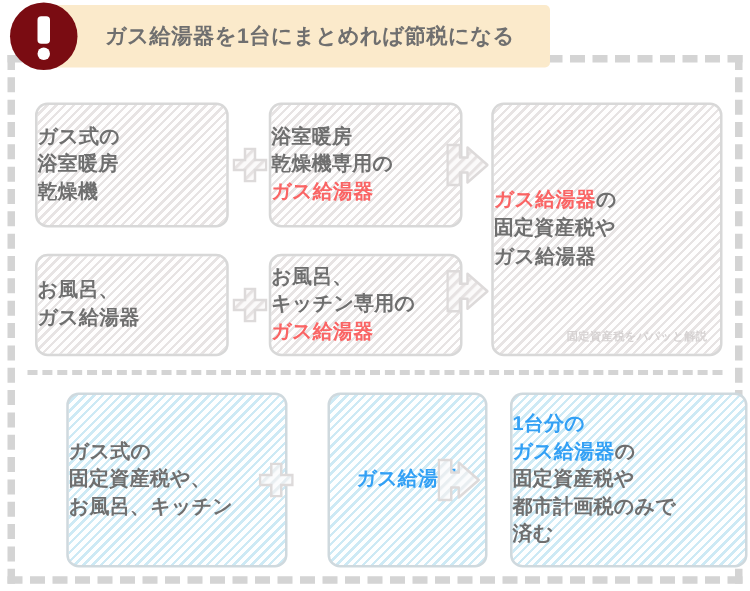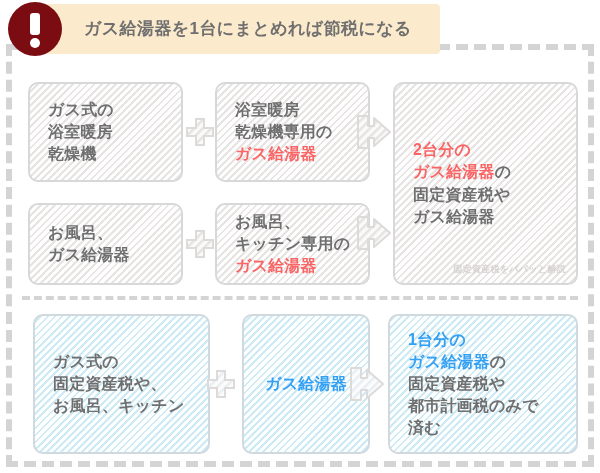--- a/index.html
+++ b/index.html
@@ -105,23 +105,23 @@
   }
   .box.blue {
     border-color: #cfd9de;
     background-color: #eef8fc;
     background-image: repeating-linear-gradient(
         -45deg,
         rgba(255,255,255,0.95) 0px,
         rgba(255,255,255,0.95) 3px,
         rgba(197,230,243,0.8) 3px,
         rgba(197,230,243,0.8) 5px);
+    margin-left: 20px;
   }
   .box-text {
-    padding-left: 18px;
     font-size: 16px;
     font-weight: bold;
     line-height: 1.38;
     color: #6f6f6f;
     letter-spacing: 0.2px;
   }
   .box-text .hl-red { color: #fa6464; }
   .box-text .hl-blue { color: #32a0f5; }
 
   
@@ -246,21 +246,20 @@
   </div>
 
   <div class="arrow-icon" id="arrow-r2">
     <svg width="34" height="36" viewBox="0 0 34 36">
       <path d="M1 2 H11 V12 H17 V4 L33 18 L17 32 V24 H11 V34 H1 Z" fill="url(#stripeGray2)" stroke="#dddada" stroke-width="2" stroke-linejoin="round"></path>
     </svg>
   </div>
 
   <div class="box" id="box-result-top">
     <div class="box-text">
-      <div class="hl-red">2台分の</div>
       <div><span class="hl-red">ガス給湯器</span><span>の</span></div>
       <div>固定資産税や</div>
       <div>ガス給湯器</div>
     </div>
     <div id="watermark">固定資産税をパパッと解説</div>
   </div>
 
   <div class="box blue" id="box-b1">
     <div class="box-text">
       <div>ガス式の</div>

